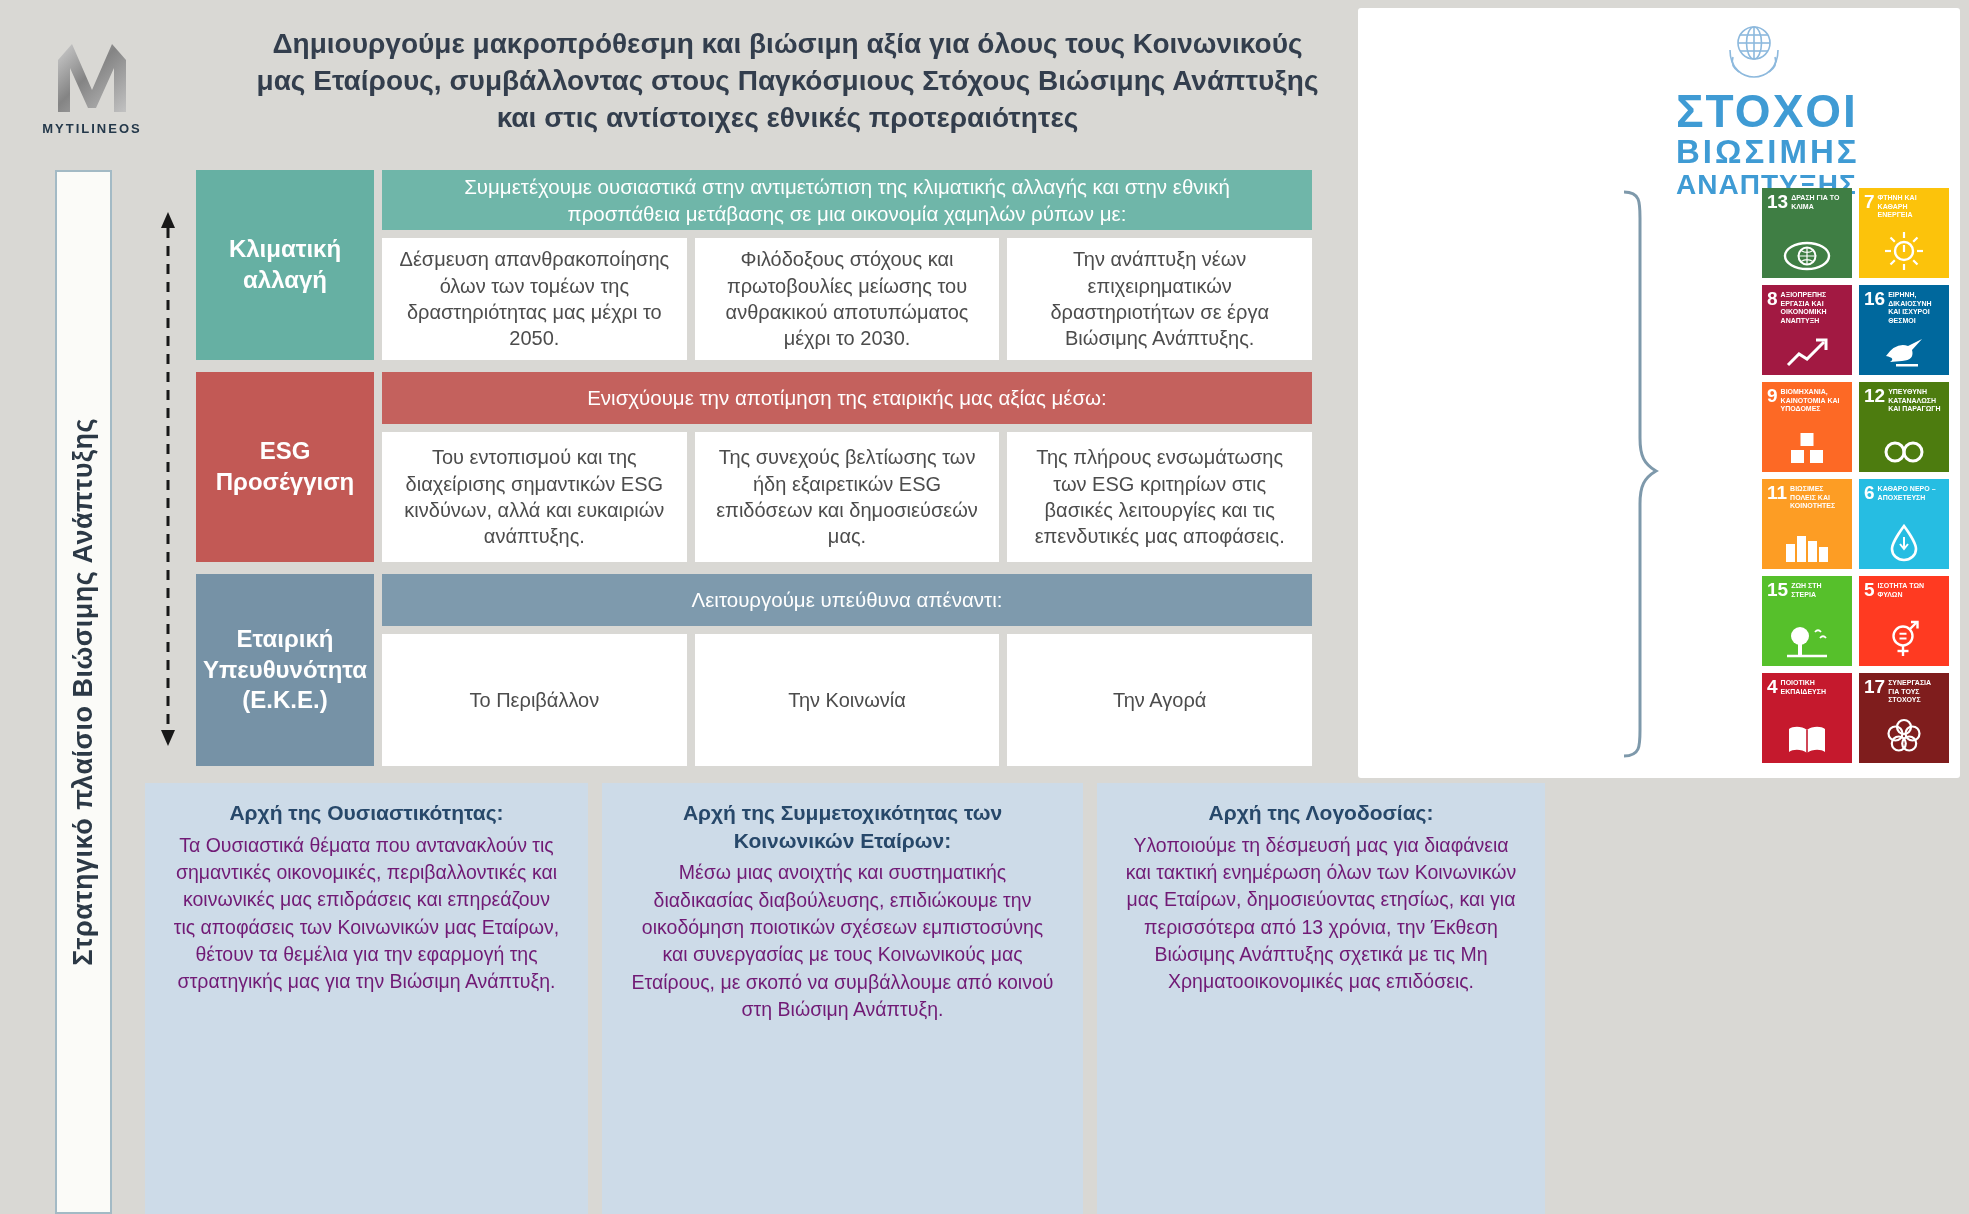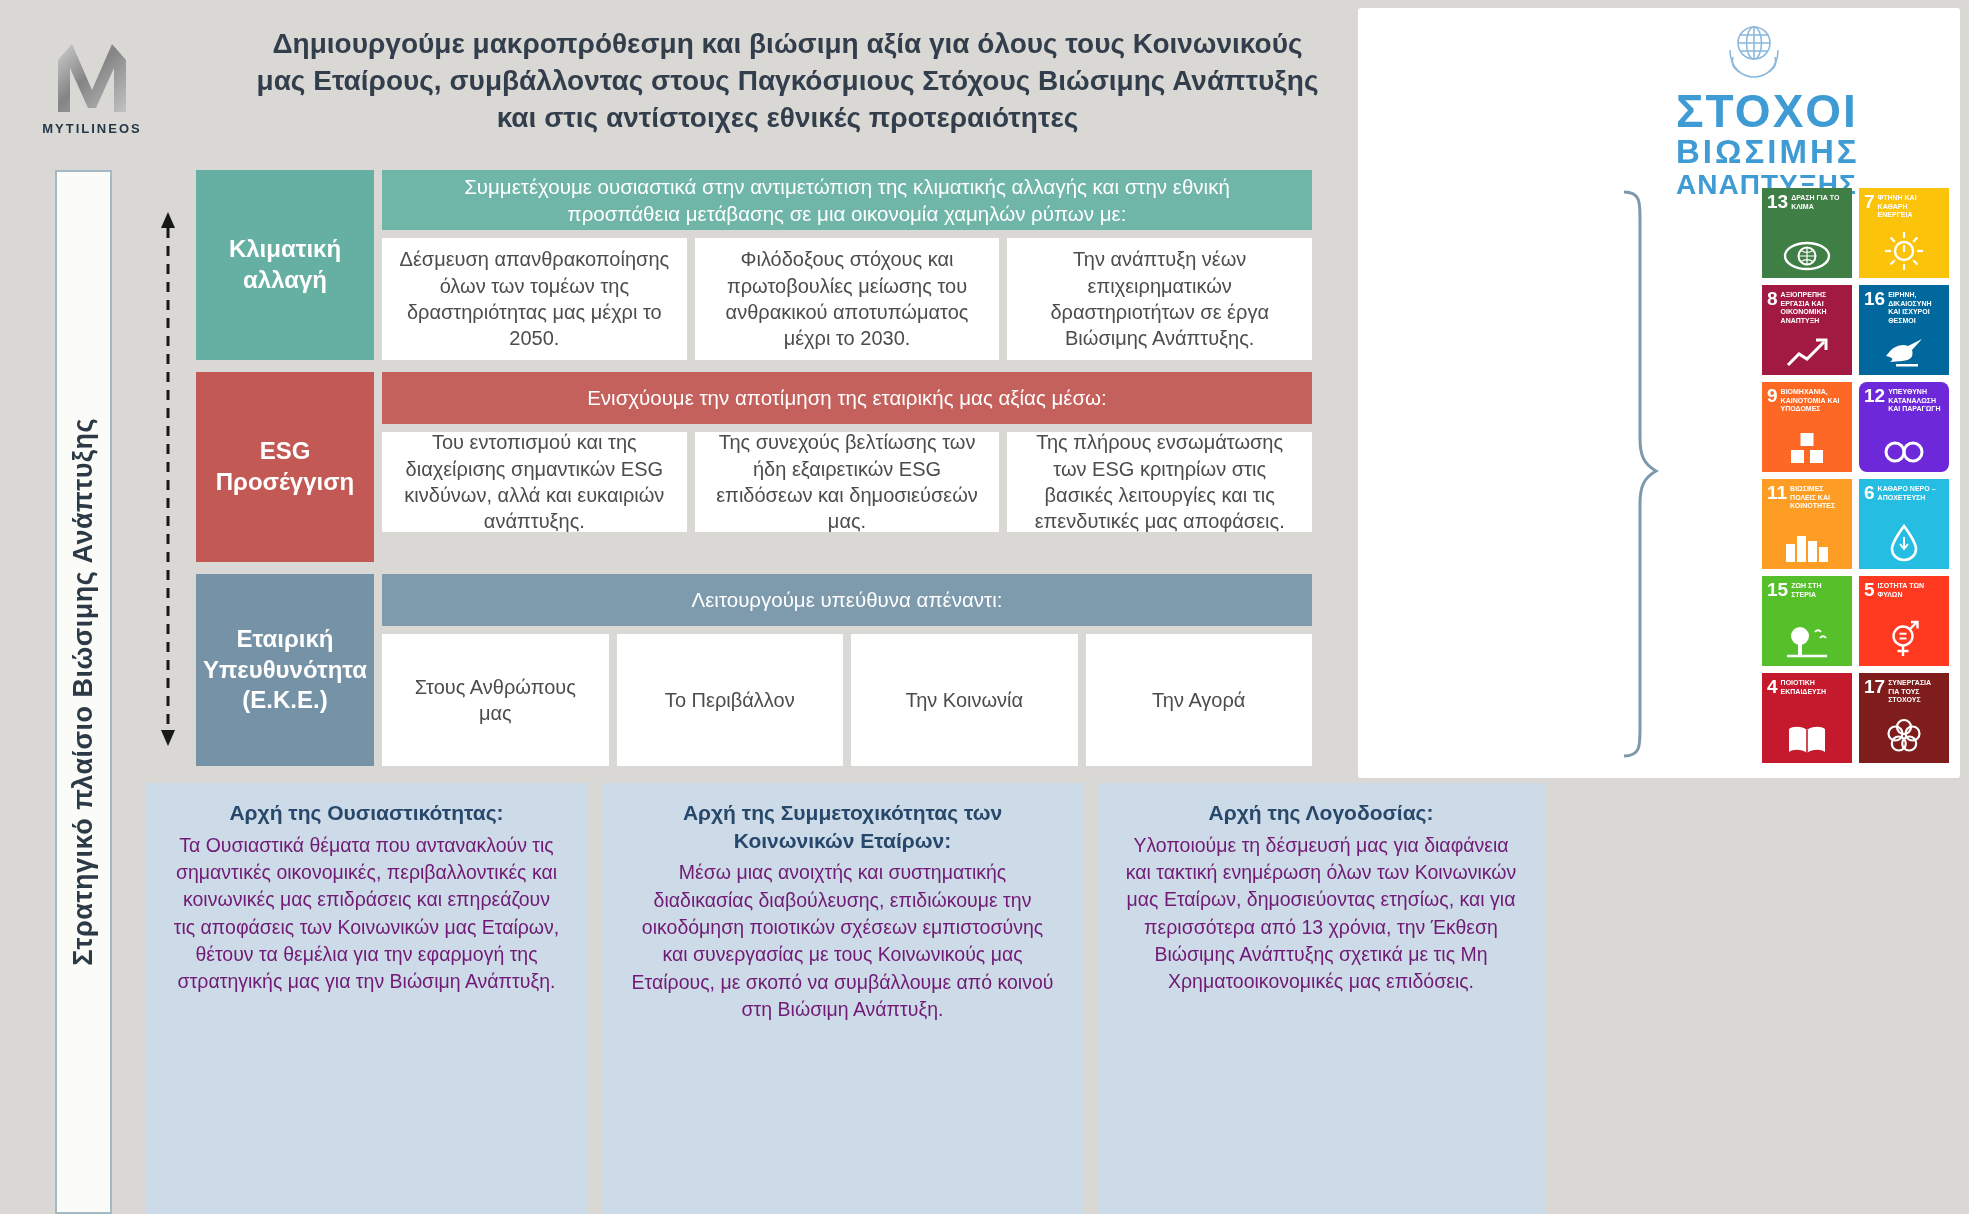--- a/index.html
+++ b/index.html
@@ -37,21 +37,21 @@
   .band { position:absolute; left:382px; width:930px; box-sizing:border-box; padding:0 26px;
           display:flex; align-items:center; justify-content:center; text-align:center;
           color:#fff; font-size:20.5px; line-height:1.32; }
   .b0 { top:170px; height:60px; }
   .b1 { top:372px; height:52px; }
   .b2 { top:574px; height:52px; }
 
   
   .cards { position:absolute; left:382px; width:930px; display:flex; gap:8px; }
   .cr0 { top:238px; height:122px; }
-  .cr1 { top:432px; height:100px; }
+  .cr1 { top:432px; height:130px; }
   .cr2 { top:634px; height:132px; }
   .card { flex:1; background:#ffffff; color:#4c4c4c; box-sizing:border-box; padding:26px 16px;
           display:flex; align-items:center; justify-content:center; text-align:center;
           font-size:20px; line-height:1.32; }
 
   
   .panel { position:absolute; left:1358px; top:8px; width:602px; height:770px;
            background:#ffffff; border-radius:3px; }
   .sdg-head { position:absolute; left:1676px; top:12px; width:250px; color:#3f9bd4; }
   .sdg-head .emblem { margin-left:42px; }
@@ -125,21 +125,20 @@
     <div class="card">Την ανάπτυξη νέων επιχειρηματικών δραστηριοτήτων σε έργα Βιώσιμης Ανάπτυξης.</div>
   </div>
 
   <div class="cards cr1">
     <div class="card">Του εντοπισμού και της διαχείρισης σημαντικών ESG κινδύνων, αλλά και ευκαιριών ανάπτυξης.</div>
     <div class="card">Της συνεχούς βελτίωσης των ήδη εξαιρετικών ESG επιδόσεων και δημοσιεύσεών μας.</div>
     <div class="card">Της πλήρους ενσωμάτωσης των ESG κριτηρίων στις βασικές λειτουργίες και τις επενδυτικές μας αποφάσεις.</div>
   </div>
 
   <div class="cards cr2">
-    <div class="card">Στους Ανθρώπους μας</div>
     <div class="card">Το Περιβάλλον</div>
     <div class="card">Την Κοινωνία</div>
     <div class="card">Την Αγορά</div>
   </div>
 
   <div class="panel"></div>
 
   <svg class="brace" width="46" height="568" viewBox="0 0 46 568">
     <path d="M8,2 C24,2 24,12 24,28 L24,248 C24,266 28,274 40,281 C28,288 24,296 24,314 L24,540 C24,556 24,566 8,566" fill="none" stroke="#7e99ab" stroke-width="3"></path>
   </svg>
@@ -237,21 +236,21 @@
         <svg width="44" height="34" viewBox="0 0 44 34">
           <g fill="#fff">
             <rect x="6" y="19" width="13" height="13"></rect>
             <rect x="25" y="19" width="13" height="13"></rect>
             <rect x="15.5" y="2" width="13" height="13"></rect>
           </g>
         </svg>
       </div>
     </div>
 
-    <div class="tile" style="background-color: #6d28d9; border-radius: 8px;">
+    <div class="tile" style="background-color: #4d7c0f;">
       <div class="tile-head">
         <div class="tile-num">12</div>
         <div class="tile-label">ΥΠΕΥΘΥΝΗ ΚΑΤΑΝΑΛΩΣΗ ΚΑΙ ΠΑΡΑΓΩΓΗ</div>
       </div>
       <div class="tile-icon">
         <svg width="48" height="26" viewBox="0 0 48 26">
           <circle cx="15" cy="13" r="9" fill="none" stroke="#fff" stroke-width="3"></circle>
           <circle cx="33" cy="13" r="9" fill="none" stroke="#fff" stroke-width="3"></circle>
         </svg>
       </div>

